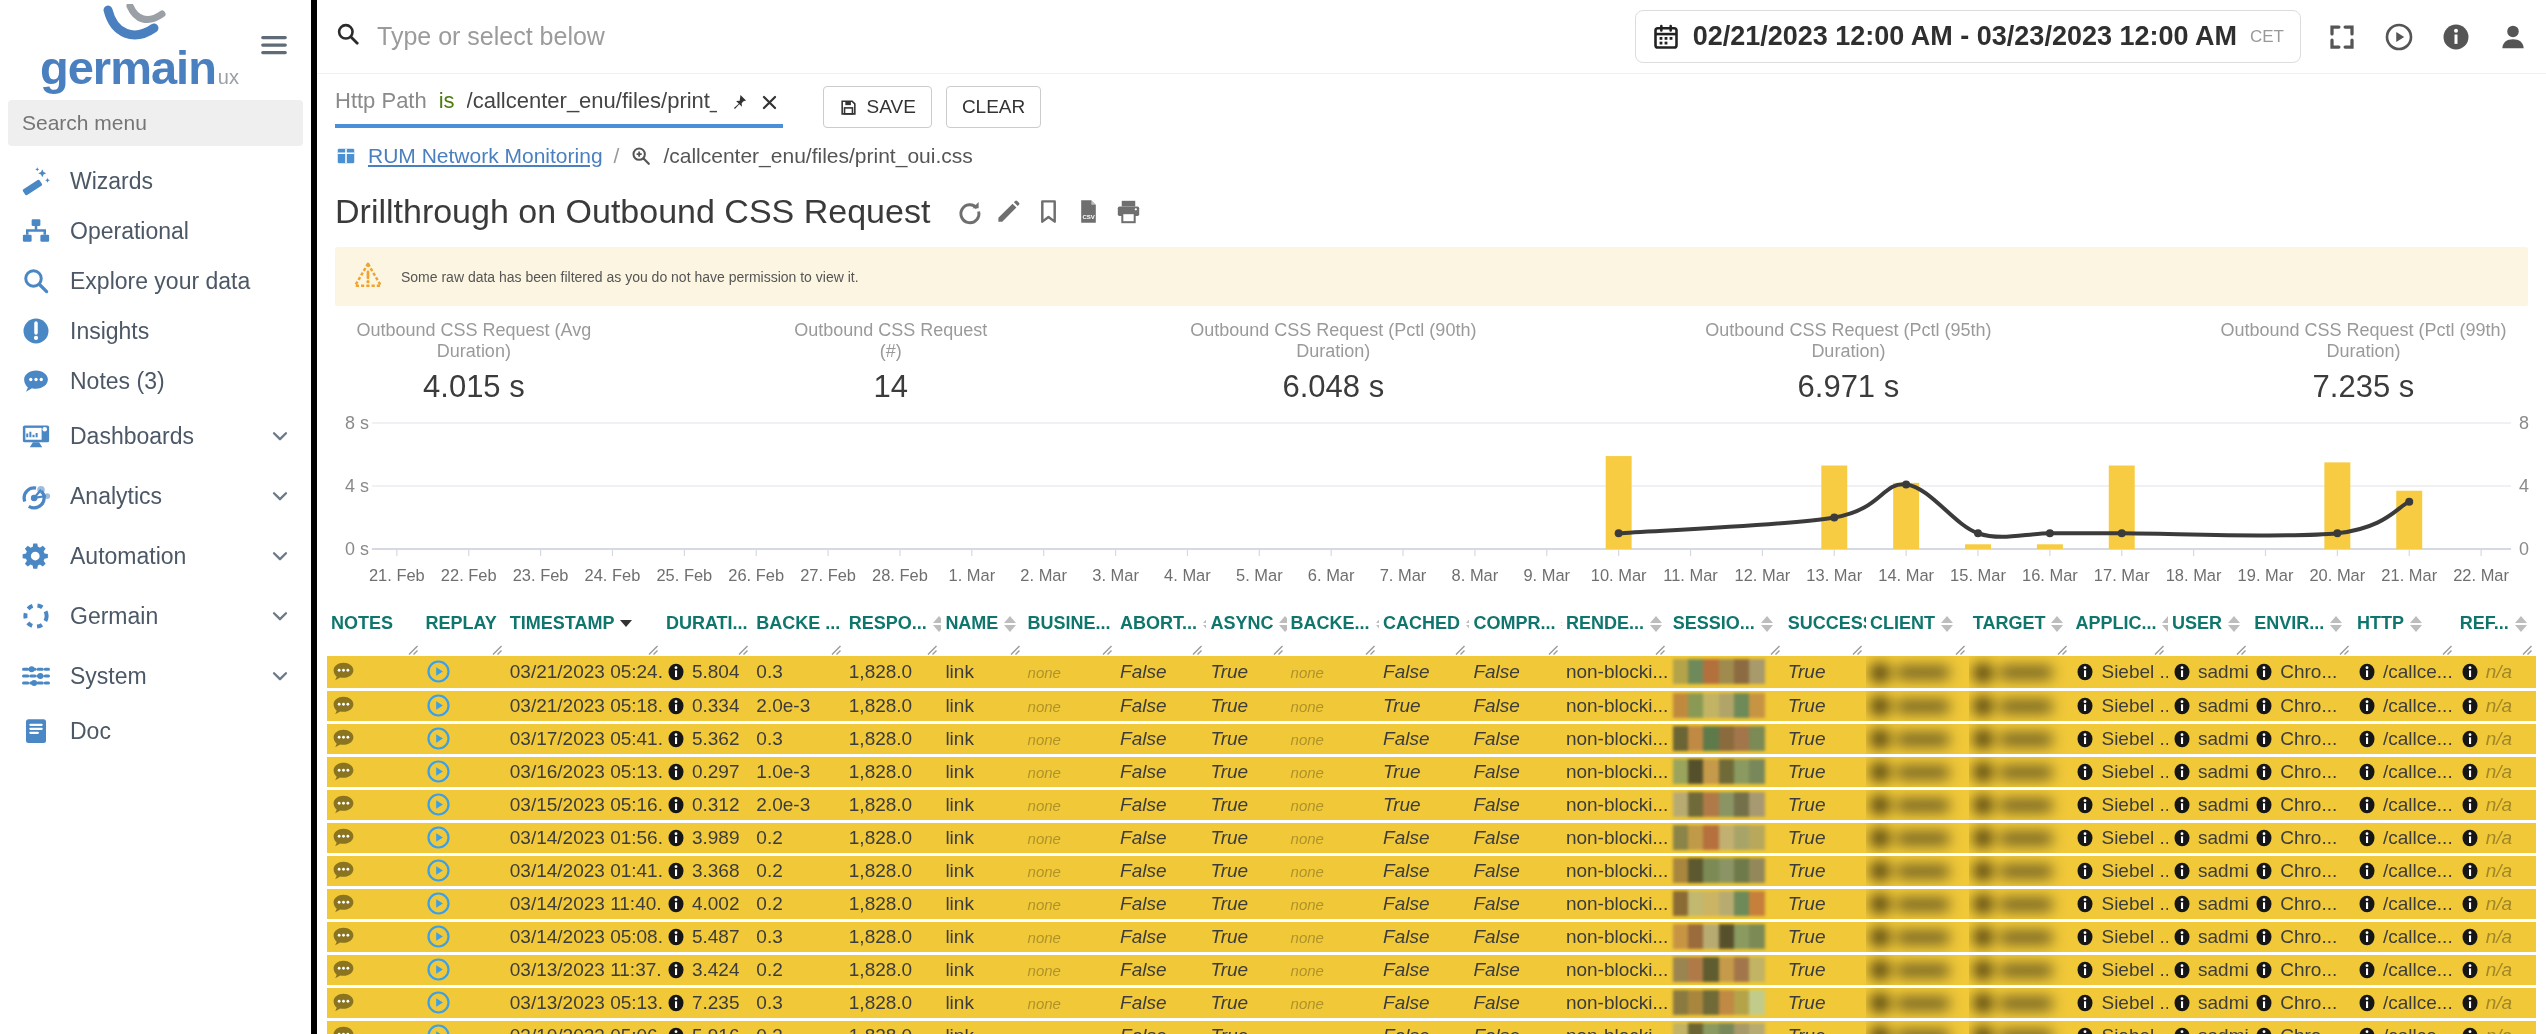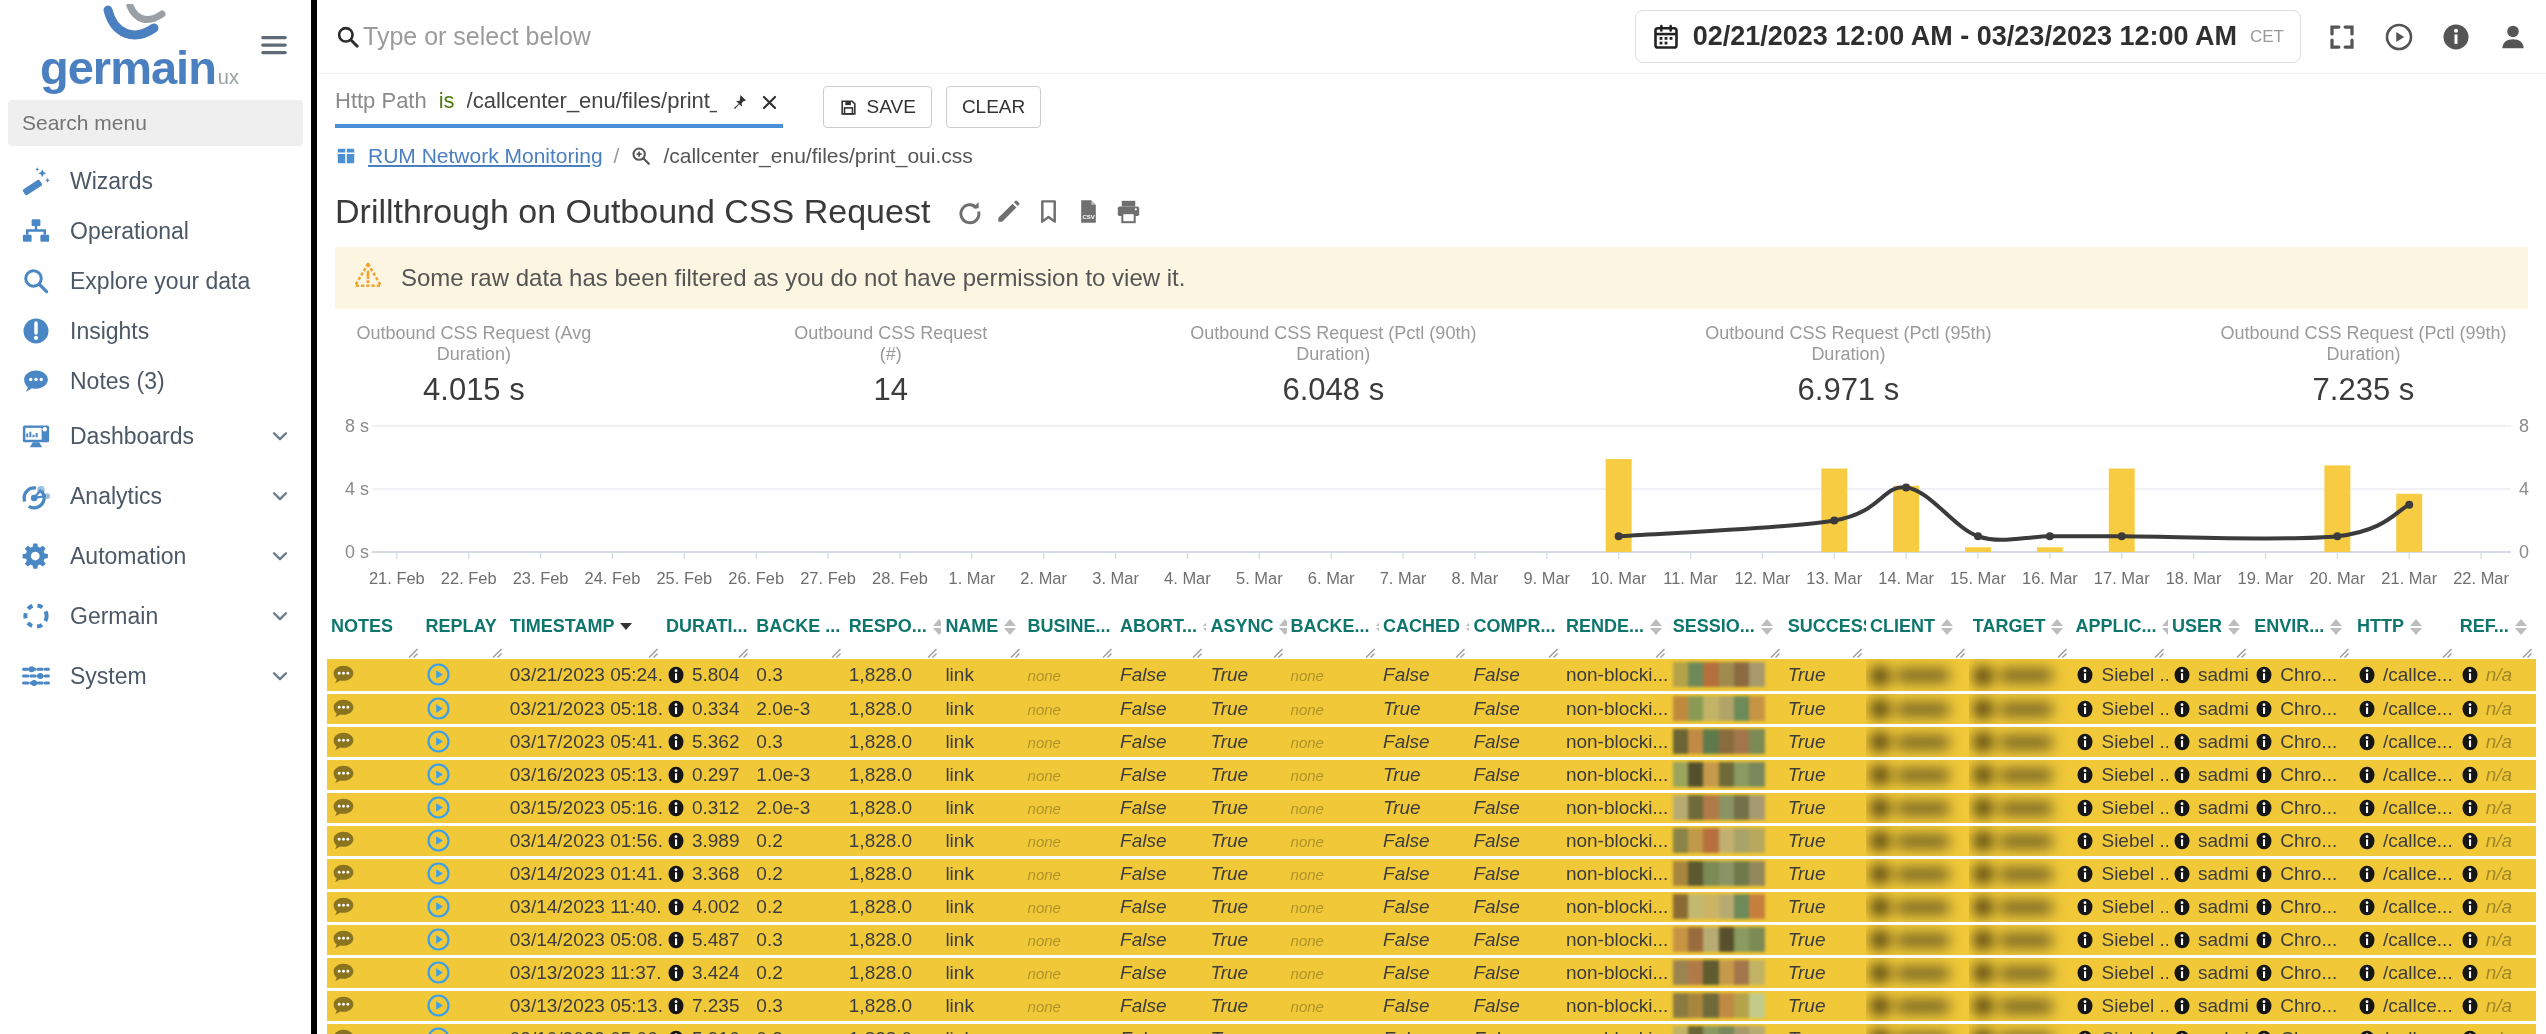--- a/index.html
+++ b/index.html
@@ -22,21 +22,21 @@
   .nav-item.expandable { height:60px; }
   .nav-icon { width:36px; height:32px; color:#4a87c5; margin-right:16px; display:flex; align-items:center; justify-content:center; flex:0 0 36px; }
   .nav-icon svg { width:32px; height:30px; }
   .nav-label { white-space:nowrap; }
   .nav-chevron { margin-left:auto; color:#6d7a88; width:22px; height:22px; }
 
   
   .main { flex:1; min-width:0; display:flex; flex-direction:column; background:#fff; }
 
   .topbar { height:74px; flex:0 0 74px; display:flex; align-items:center; padding:0 18px; border-bottom:1px solid #f1f1f1; }
-  .global-search { flex:1; display:flex; align-items:center; color:#2b2b2b; }
+  .global-search { flex:1; display:flex; align-items:flex-start; gap:14px; color:#2b2b2b; }
   .global-search svg { width:26px; height:26px; color:#2b2b2b; }
   .global-search input { border:none; outline:none; font-size:25px; color:#444; width:90%;
     font-family:inherit; }
   .global-search input::placeholder { color:#9b9b9b; }
   .date-pill { display:flex; align-items:center; gap:13px; border:1px solid #ddd; border-radius:8px;
     padding:10px 16px; font-size:27px; color:#2f2f2f; font-weight:600; cursor:pointer; white-space:nowrap; }
   .date-pill svg { width:28px; height:28px; color:#222; }
   .tz { font-size:17px; color:#999; font-weight:normal; }
   .topbar-icons { display:flex; gap:27px; color:#555; margin-left:26px; align-items:center; }
   .topbar-icons .tb-ic { width:30px; height:30px; cursor:pointer; }
@@ -58,21 +58,21 @@
   .bc-zoom { color:#555; }
   .bc-link { color:#4a7fc0; text-decoration:underline; cursor:pointer; }
   .bc-sep { color:#999; }
   .bc-current { color:#555; }
 
   .title-row { display:flex; align-items:center; gap:13px; padding:22px 18px 4px; }
   .page-title { font-size:34px; color:#3a3a3a; font-weight:500; margin:0 12px 0 0; }
   .title-ic { width:27px; height:27px; color:#6f6f6f; cursor:pointer; }
 
   .warning { margin:12px 18px 6px; background:#fcf5e2; padding:13px 18px; display:flex; gap:18px;
-    align-items:center; font-size:24px; color:#555; border-radius:2px; }
+    align-items:center; font-size:14px; color:#555; border-radius:2px; }
   .warning svg { width:30px; height:30px; flex:0 0 30px; }
 
   .stats { display:flex; justify-content:center; gap:150px; padding:8px 0 2px; }
   .stat { text-align:center; }
   .stat-label { font-size:18px; color:#9a9a9a; }
   .stat-value { font-size:31px; color:#3b3b3b; margin-top:7px; }
 
   .chart-wrap { padding:2px 10px 0; }
   .chart-wrap svg { display:block; width:100%; height:196px; }
 
@@ -238,20 +238,29 @@
                 <circle cx="15.5" cy="12" r="2.4"></circle>
                 <circle cx="10.5" cy="17.5" r="2.4"></circle>
               </g>
             </svg>
           </span>
           <span class="nav-label">System</span>
           <span class="nav-chevron"><svg viewBox="0 0 24 24" width="100%" height="100%">
               <path d="M5.5 9l6.5 6.5L18.5 9" fill="none" stroke="currentColor" stroke-width="2.6" stroke-linecap="round" stroke-linejoin="round"></path>
             </svg></span>
         </div>
+        <div class="nav-item">
+          <span class="nav-icon">
+            <svg viewBox="0 0 24 24" width="100%" height="100%">
+              <rect x="4" y="2.5" width="16" height="19" rx="2" fill="currentColor"></rect>
+              <path d="M7.5 7h9M7.5 10.2h9M7.5 13.4h6" stroke="#fff" stroke-width="1.8" stroke-linecap="round"></path>
+            </svg>
+          </span>
+          <span class="nav-label">Doc</span>
+        </div>
       </nav>
   </aside>
 
   <div class="main">
 
     <div class="topbar">
       <div class="global-search">
         <span style="width:26px;height:26px;display:inline-flex;">
             <svg viewBox="0 0 24 24" width="100%" height="100%">
               <circle cx="10" cy="10" r="6.2" stroke="currentColor" stroke-width="2.4" fill="none"></circle>

